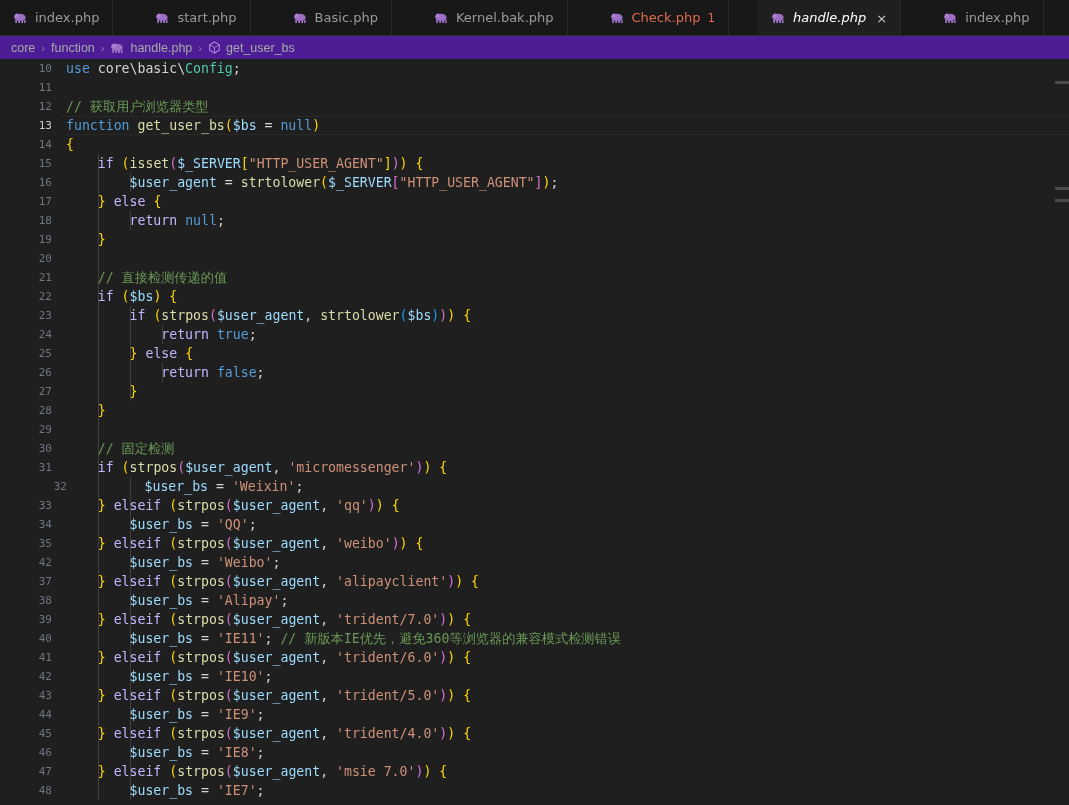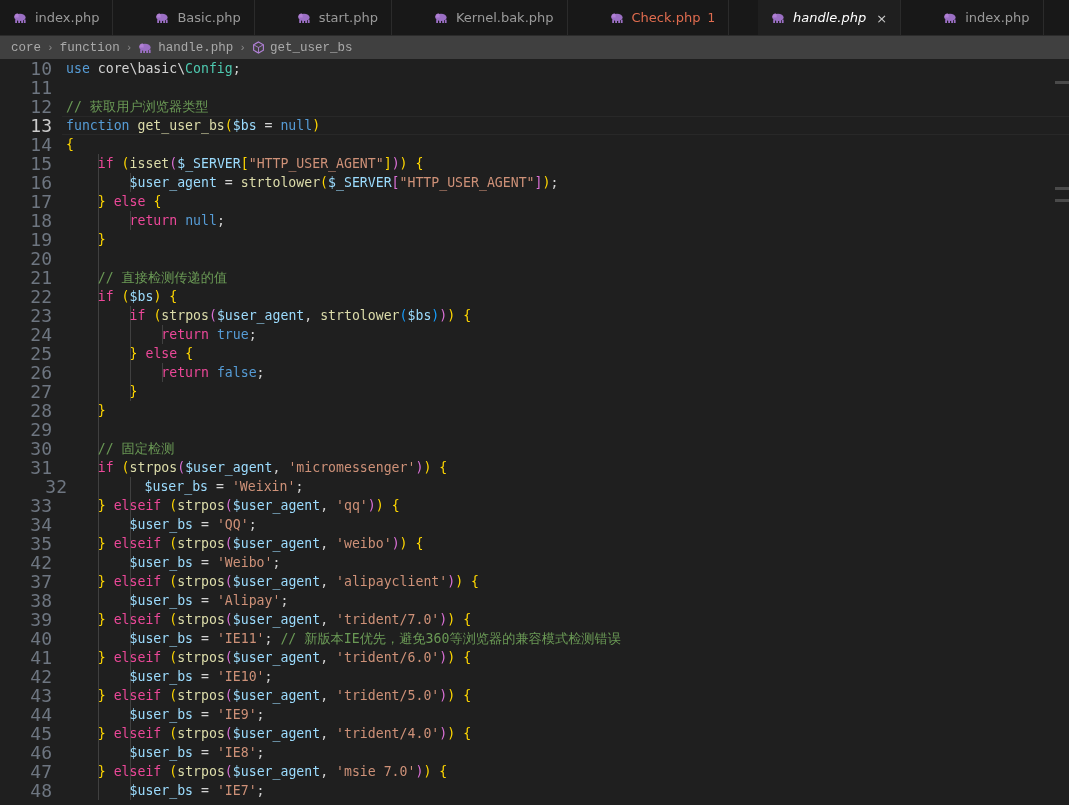--- a/index.html
+++ b/index.html
@@ -62,23 +62,23 @@
     flex: 0 0 auto;
   }
   .php-icon svg { display: block; }
 
   
   #breadcrumb {
     display: flex;
     align-items: center;
     height: 23px;
     padding-left: 11px;
-    background: #404040;
+    background: #4c1d95;
     color: #a9a9a9;
-    font-family: Liberation Mono, monospace;
+    font-family: Liberation Sans, sans-serif;
     font-size: 12.5px;
     gap: 5px;
     white-space: nowrap;
   }
   #breadcrumb .crumb { display: flex; align-items: center; gap: 5px; }
   #breadcrumb .sep { color: #8a8a8a; font-size: 11px; padding: 0 1px; }
 
   
   #editor {
     position: relative;
@@ -105,21 +105,21 @@
     border-top: 1px solid #282828;
     border-bottom: 1px solid #282828;
     pointer-events: none;
   }
   .ln {
     position: absolute;
     left: 0; top: 0;
     width: 52px;
     text-align: right;
     color: #6e7681;
-    font-size: 18px;
+    font-size: 11px;
     line-height: 19px;
   }
   .row.current .ln { color: #cccccc; }
   .ctext {
     position: absolute;
     left: 66px; top: 0;
     line-height: 19px;
     color: #d4d4d4;
   }
   
@@ -127,21 +127,21 @@
   .guide {
     position: absolute;
     width: 1px;
     background: #404040;
     top: 0; bottom: 0;
   }
 
   
   .c-cmt  { color: #6a9955; }
   .c-kw   { color: #569cd6; }
-  .c-ctl  { color: #ec4899; margin-top: 36px; }
+  .c-ctl  { color: #c4b5fd; margin-top: 36px; }
   .c-fn   { color: #dcdcaa; }
   .c-var  { color: #9cdcfe; }
   .c-str  { color: #ce9178; }
   .c-txt  { color: #d4d4d4; }
   .c-cls  { color: #4ec9b0; }
   .b1 { color: #ffd700; }
   .b2 { color: #da70d6; }
   .b3 { color: #179fff; }
 
   
@@ -183,36 +183,36 @@
           <g>
             <ellipse cx="7" cy="5.4" rx="5.6" ry="3.6" fill="#9b6fc4"></ellipse>
             <path d="M1.4 4.2 C1.4 2.2 3 1.4 4.2 1.4 C5.1 1.4 5.6 2 5.6 3 L5.6 5.4 L1.4 5.4 Z" fill="#b07fd4"></path>
             <rect x="2.2" y="7.6" width="1.8" height="3.4" fill="#9b6fc4"></rect>
             <rect x="5.2" y="7.6" width="1.8" height="3.4" fill="#9b6fc4"></rect>
             <rect x="8.2" y="7.6" width="1.8" height="3.4" fill="#9b6fc4"></rect>
             <rect x="10.8" y="7.6" width="1.8" height="3.4" fill="#9b6fc4"></rect>
           </g>
         </svg>
       </span>
+      <span class="tlabel">start.php</span>
+    </div>
+    <div class="tab">
+      <span class="php-icon">
+        <svg width="15" height="12" viewBox="0 0 15 12">
+          <g>
+            <ellipse cx="7" cy="5.4" rx="5.6" ry="3.6" fill="#9b6fc4"></ellipse>
+            <path d="M1.4 4.2 C1.4 2.2 3 1.4 4.2 1.4 C5.1 1.4 5.6 2 5.6 3 L5.6 5.4 L1.4 5.4 Z" fill="#b07fd4"></path>
+            <rect x="2.2" y="7.6" width="1.8" height="3.4" fill="#9b6fc4"></rect>
+            <rect x="5.2" y="7.6" width="1.8" height="3.4" fill="#9b6fc4"></rect>
+            <rect x="8.2" y="7.6" width="1.8" height="3.4" fill="#9b6fc4"></rect>
+            <rect x="10.8" y="7.6" width="1.8" height="3.4" fill="#9b6fc4"></rect>
+          </g>
+        </svg>
+      </span>
       <span class="tlabel">Basic.php</span>
-    </div>
-    <div class="tab">
-      <span class="php-icon">
-        <svg width="15" height="12" viewBox="0 0 15 12">
-          <g>
-            <ellipse cx="7" cy="5.4" rx="5.6" ry="3.6" fill="#9b6fc4"></ellipse>
-            <path d="M1.4 4.2 C1.4 2.2 3 1.4 4.2 1.4 C5.1 1.4 5.6 2 5.6 3 L5.6 5.4 L1.4 5.4 Z" fill="#b07fd4"></path>
-            <rect x="2.2" y="7.6" width="1.8" height="3.4" fill="#9b6fc4"></rect>
-            <rect x="5.2" y="7.6" width="1.8" height="3.4" fill="#9b6fc4"></rect>
-            <rect x="8.2" y="7.6" width="1.8" height="3.4" fill="#9b6fc4"></rect>
-            <rect x="10.8" y="7.6" width="1.8" height="3.4" fill="#9b6fc4"></rect>
-          </g>
-        </svg>
-      </span>
-      <span class="tlabel">start.php</span>
     </div>
     <div class="tab">
       <span class="php-icon">
         <svg width="15" height="12" viewBox="0 0 15 12">
           <g>
             <ellipse cx="7" cy="5.4" rx="5.6" ry="3.6" fill="#9b6fc4"></ellipse>
             <path d="M1.4 4.2 C1.4 2.2 3 1.4 4.2 1.4 C5.1 1.4 5.6 2 5.6 3 L5.6 5.4 L1.4 5.4 Z" fill="#b07fd4"></path>
             <rect x="2.2" y="7.6" width="1.8" height="3.4" fill="#9b6fc4"></rect>
             <rect x="5.2" y="7.6" width="1.8" height="3.4" fill="#9b6fc4"></rect>
             <rect x="8.2" y="7.6" width="1.8" height="3.4" fill="#9b6fc4"></rect>

